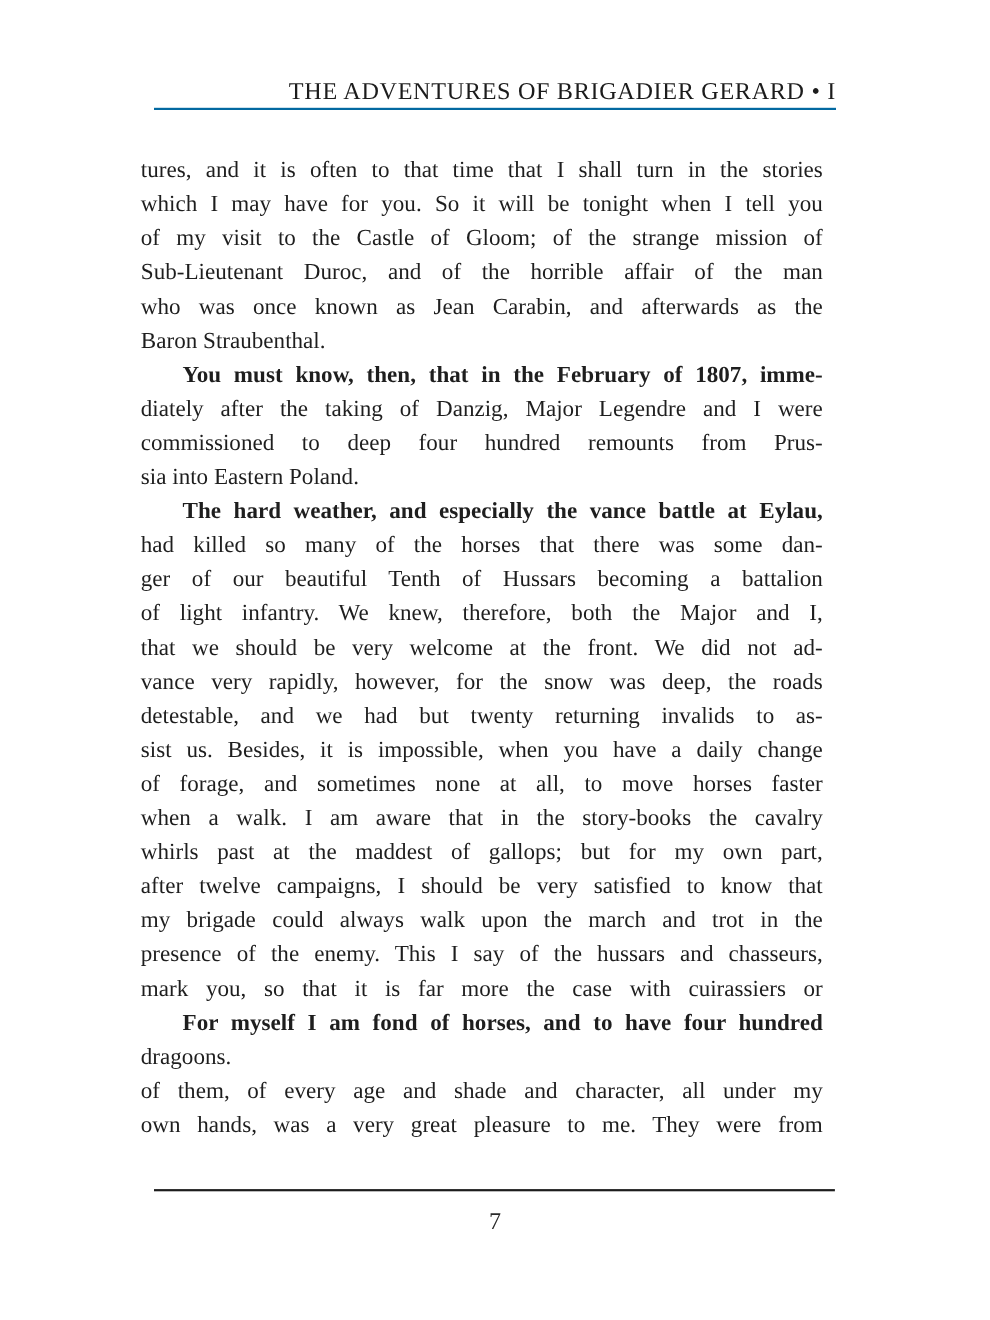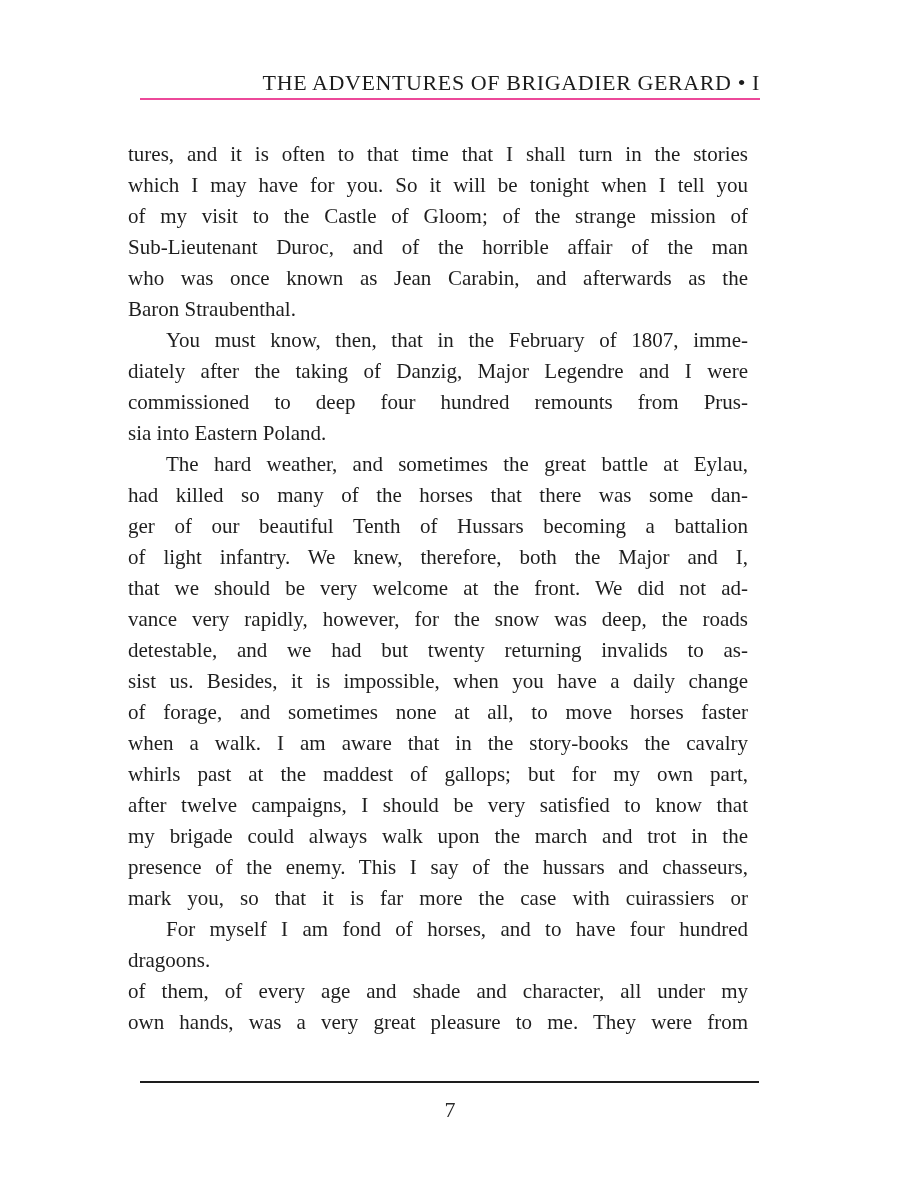--- a/index.html
+++ b/index.html
@@ -18,21 +18,21 @@
   .running-header {
     position: absolute;
     top: 68px;
     left: 140px;
     width: 620px;
     text-align: right;
     font-size: 22px;
     line-height: 30px;
     letter-spacing: 0.6px;
     color: #1c1c1c;
-    border-bottom: 2px solid #ec4899;
+    border-bottom: 2px solid #0369a1;
     padding-bottom: 0px;
   }
   .page-body {
     position: absolute;
     top: 139px;
     left: 128px;
     width: 620px;
     font-size: 21px;
   }
   .line {
@@ -41,20 +41,21 @@
     white-space: nowrap;
     text-align: justify;
     text-align-last: justify;
     overflow: visible;
   }
   .line.last {
     text-align-last: left;
   }
   .line.indent-first {
     text-indent: 38px;
+    font-weight: bold;
   }
   .footer-rule {
     position: absolute;
     top: 1081px;
     left: 140px;
     width: 619px;
     height: 2px;
     background: #1d1d1d;
   }
   .page-number {
@@ -79,21 +80,21 @@
     <div class="line">tures, and it is often to that time that I shall turn in the stories</div>
     <div class="line">which I may have for you. So it will be tonight when I tell you</div>
     <div class="line">of my visit to the Castle of Gloom; of the strange mission of</div>
     <div class="line">Sub-Lieutenant Duroc, and of the horrible affair of the man</div>
     <div class="line">who was once known as Jean Carabin, and afterwards as the</div>
     <div class="line last">Baron Straubenthal.</div>
     <div class="line indent-first">You must know, then, that in the February of 1807, imme-</div>
     <div class="line">diately after the taking of Danzig, Major Legendre and I were</div>
     <div class="line">commissioned to deep four hundred remounts from Prus-</div>
     <div class="line last">sia into Eastern Poland.</div>
-    <div class="line indent-first">The hard weather, and sometimes the great battle at Eylau,</div>
+    <div class="line indent-first">The hard weather, and especially the vance battle at Eylau,</div>
     <div class="line">had killed so many of the horses that there was some dan-</div>
     <div class="line">ger of our beautiful Tenth of Hussars becoming a battalion</div>
     <div class="line">of light infantry. We knew, therefore, both the Major and I,</div>
     <div class="line">that we should be very welcome at the front. We did not ad-</div>
     <div class="line">vance very rapidly, however, for the snow was deep, the roads</div>
     <div class="line">detestable, and we had but twenty returning invalids to as-</div>
     <div class="line">sist us. Besides, it is impossible, when you have a daily change</div>
     <div class="line">of forage, and sometimes none at all, to move horses faster</div>
     <div class="line">when a walk. I am aware that in the story-books the cavalry</div>
     <div class="line">whirls past at the maddest of gallops; but for my own part,</div>

